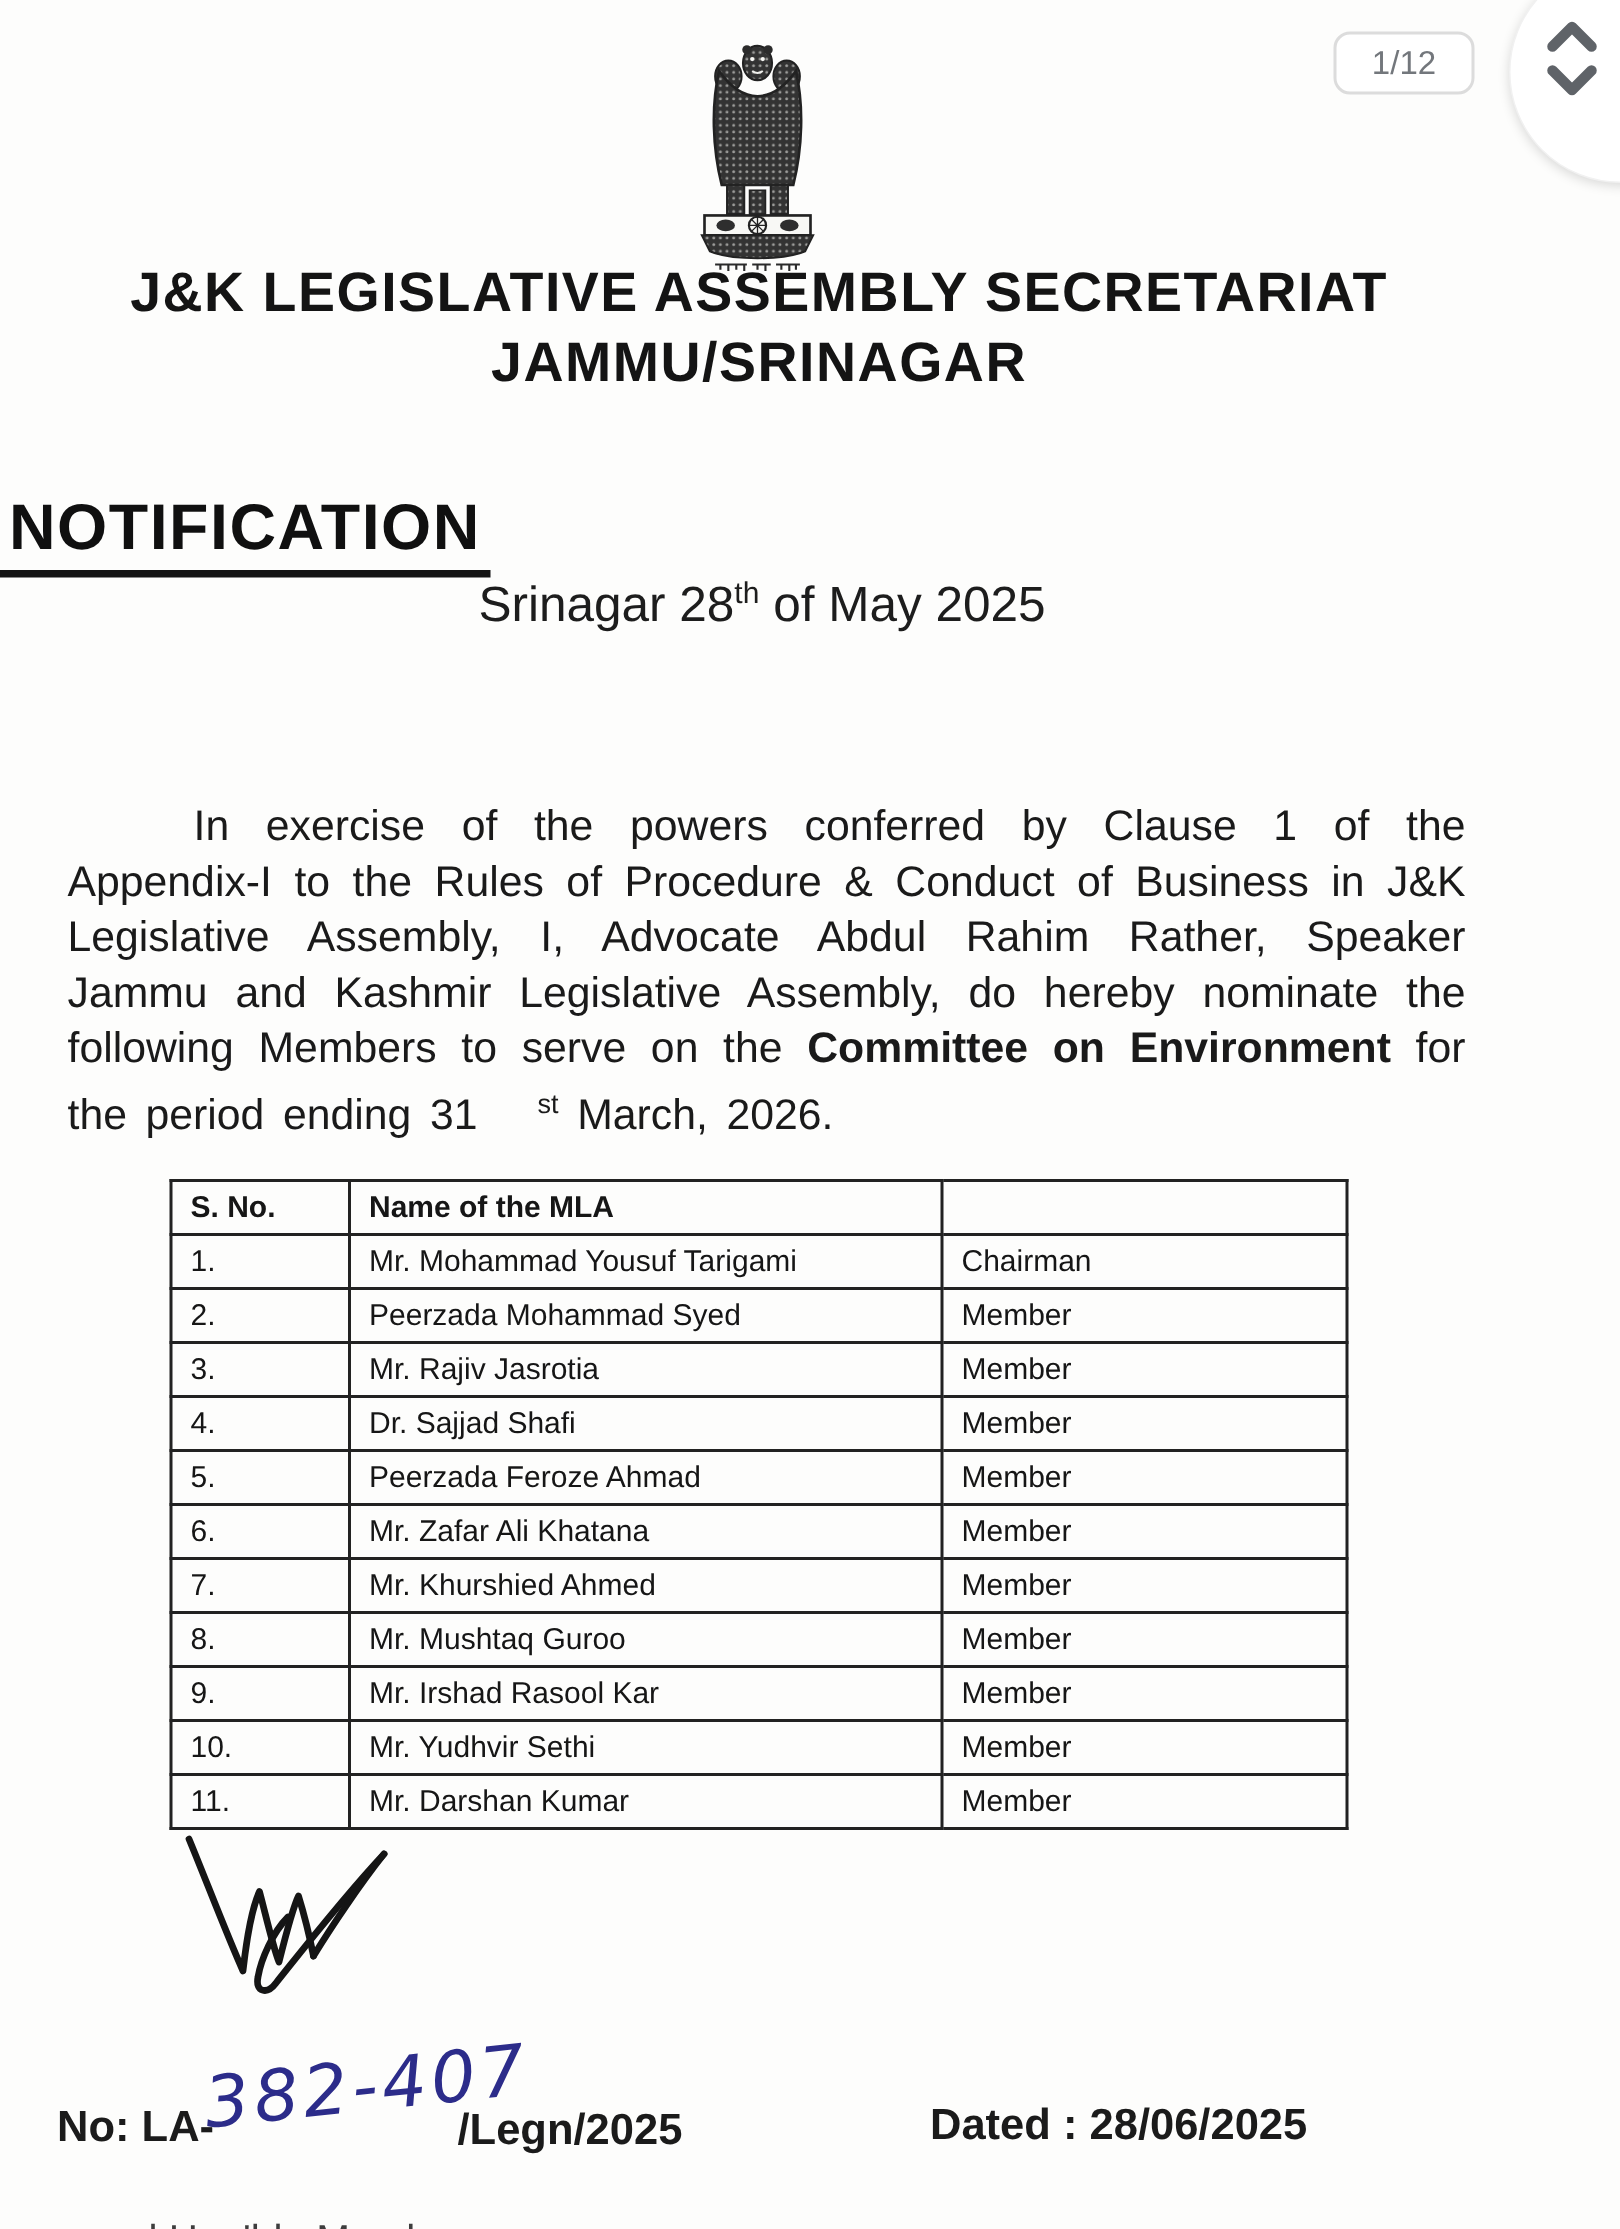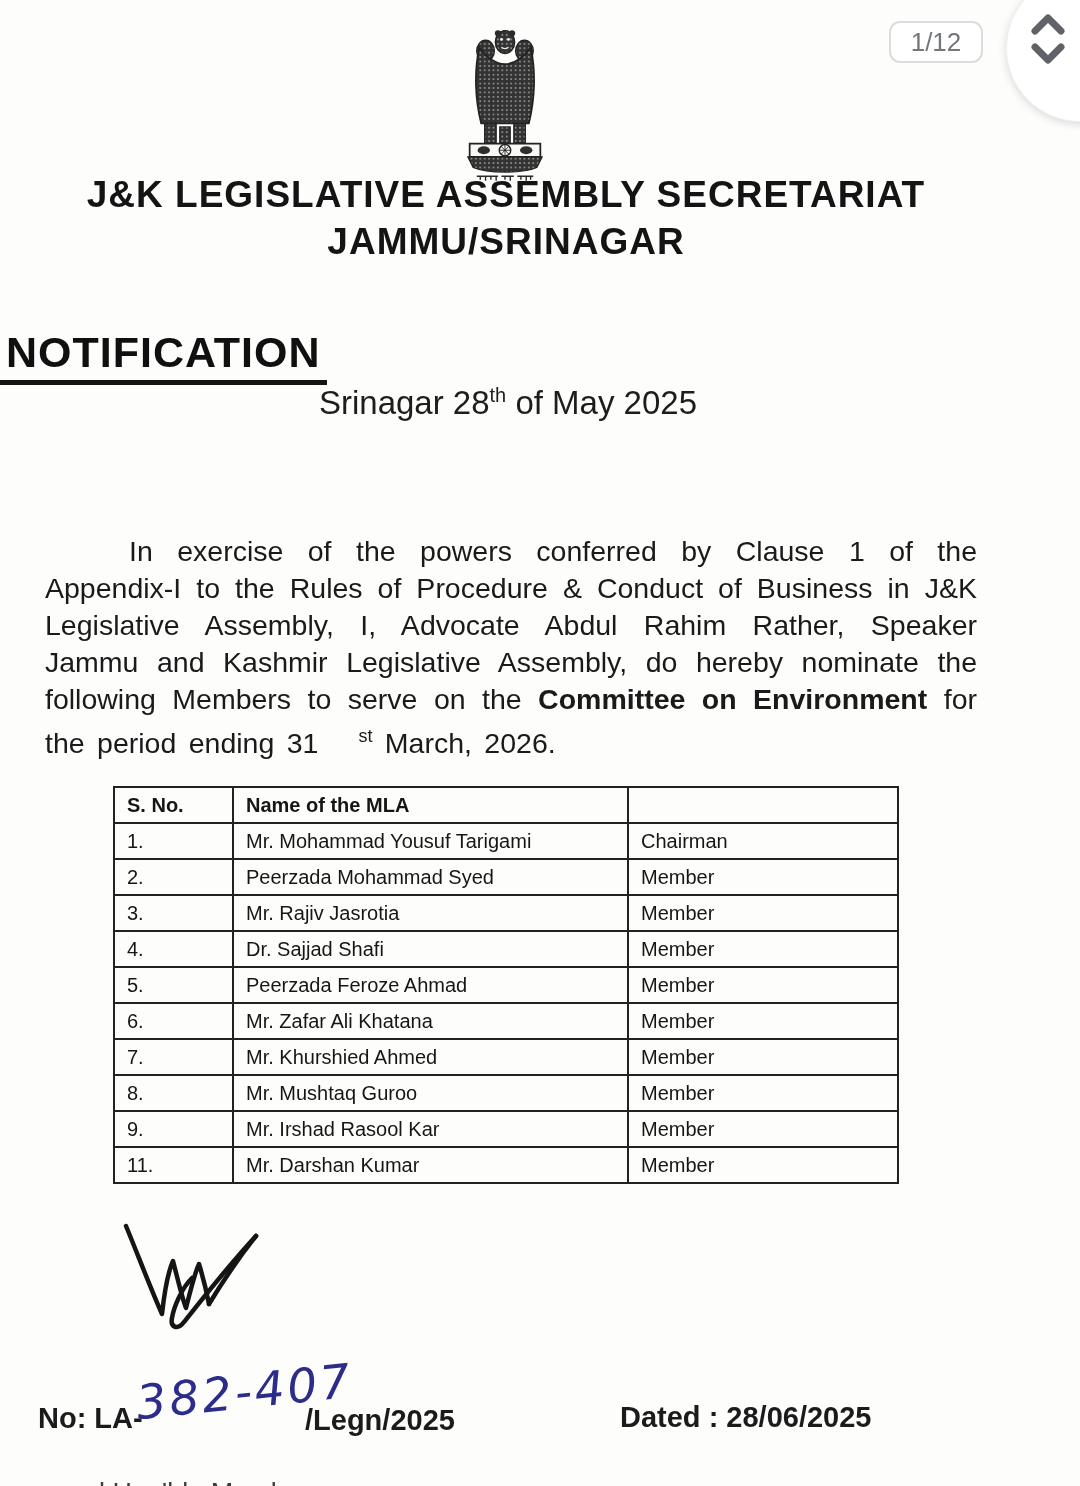--- a/index.html
+++ b/index.html
@@ -7,21 +7,21 @@
   body {
     width:1080px; height:1486px; position:relative; overflow:hidden;
     background:#fdfdfc; color:#1b1b1b;
     font-family:"Liberation Sans", sans-serif;
   }
 
   
   .page-badge {
     position:absolute; top:21px; left:889px; width:94px; height:42px;
     background:#ffffff; border:2px solid #dcdcdc; border-radius:11px;
-    color:#73777c; font-size:26px; line-height:38px; text-align:center;
+    color:#73777c; font-size:22px; line-height:38px; text-align:center;
     z-index:6;
   }
   .scroll-fab {
     position:absolute; top:-26px; left:1006px; width:148px; height:148px;
     border-radius:50%; background:#ffffff; border:1px solid #f1f1f1;
     box-shadow:0 2px 8px rgba(0,0,0,0.15); z-index:5;
   }
   .scroll-fab .chev { position:absolute; left:24px; width:34px; height:22px; cursor:pointer; }
   .chev-up { top:38px; }
   .chev-down { top:68px; }
@@ -184,20 +184,25 @@
       <td>8.</td>
       <td>Mr. Mushtaq Guroo</td>
       <td>Member</td>
     </tr>
     <tr>
       <td>9.</td>
       <td>Mr. Irshad Rasool Kar</td>
       <td>Member</td>
     </tr>
     <tr>
+      <td>10.</td>
+      <td>Mr. Yudhvir Sethi</td>
+      <td>Member</td>
+    </tr>
+    <tr>
       <td>11.</td>
       <td>Mr. Darshan Kumar</td>
       <td>Member</td>
     </tr>
   </tbody>
     </table>
 
   <svg class="signature" viewBox="0 0 190 112" xmlns="http://www.w3.org/2000/svg">
     <g stroke="#151515" stroke-width="4.5" fill="none" stroke-linecap="round" stroke-linejoin="round">
       <path d="M18,6 C28,30 44,72 54,94 C56,76 60,52 65,41 C69,56 74,78 78,88 C82,72 87,52 91,44 C95,57 99,74 101,84"></path>

